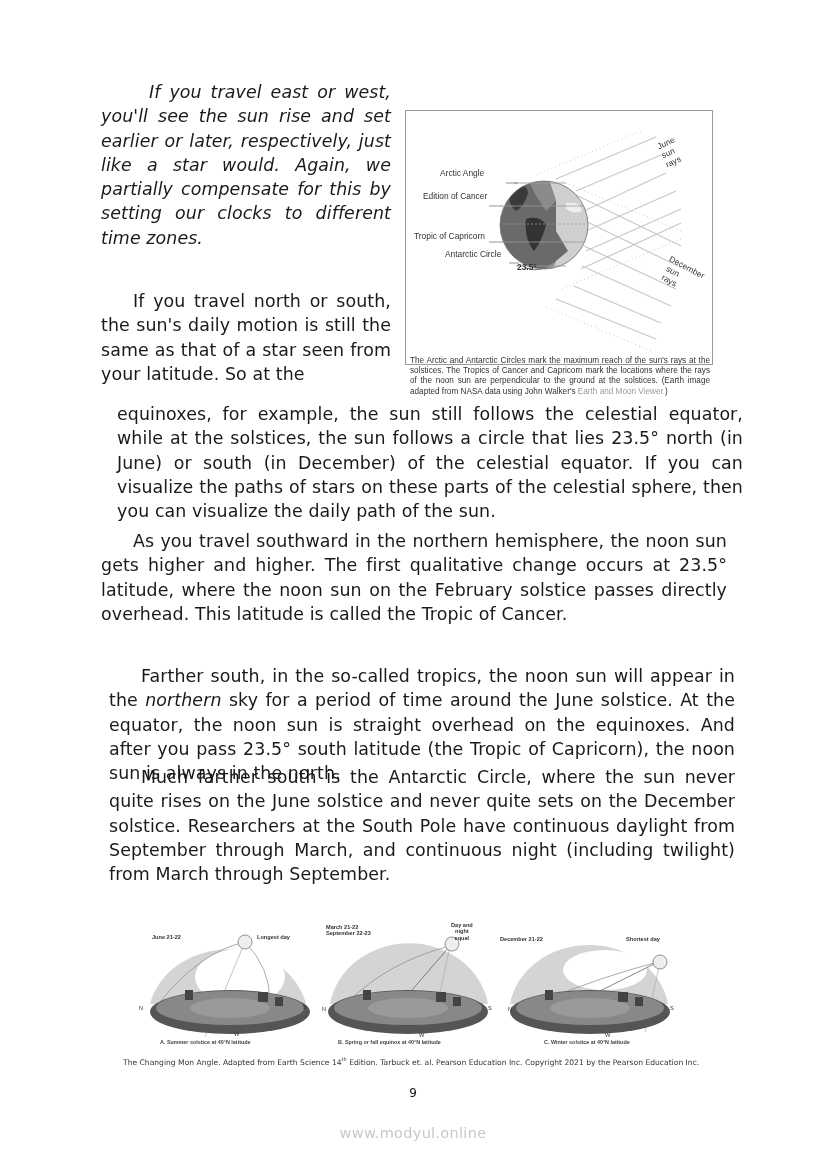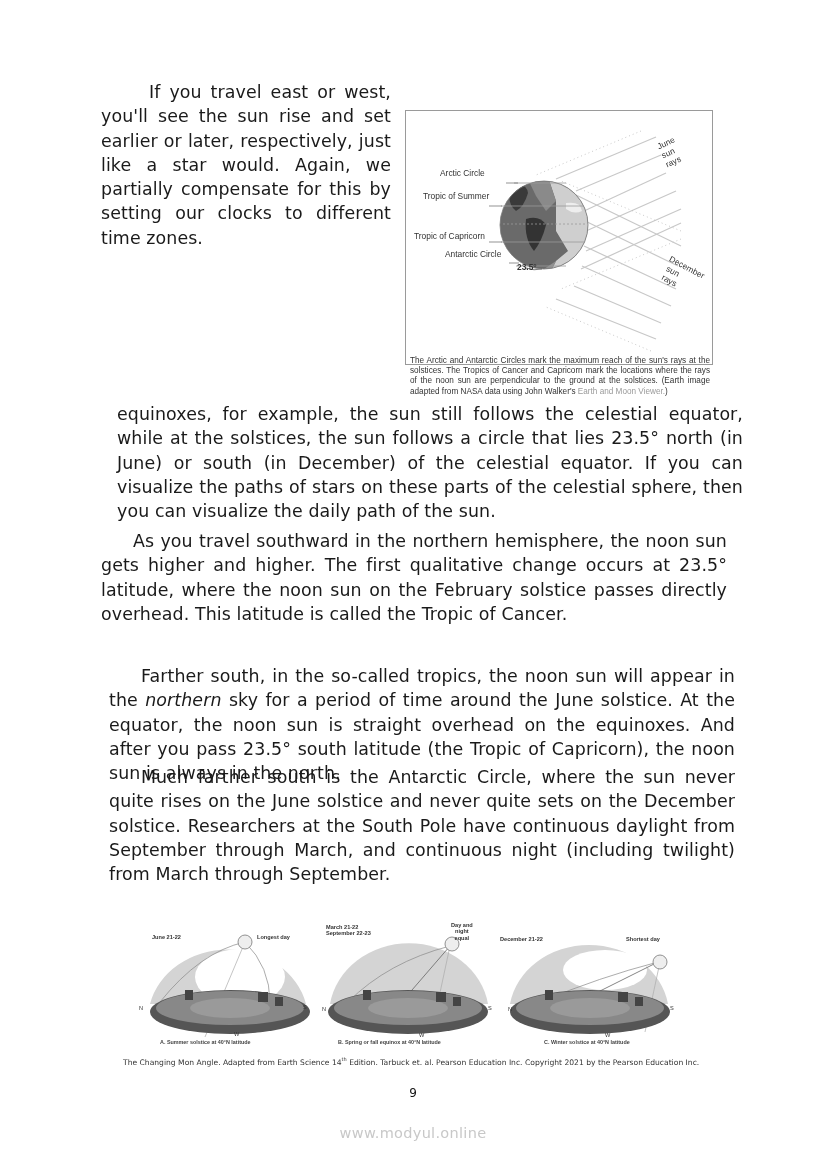--- a/index.html
+++ b/index.html
@@ -3,21 +3,21 @@
 <meta charset="utf-8">
 <style>
   html, body { margin:0; padding:0; background:#ffffff; }
   body { width:826px; height:1169px; position:relative; overflow:hidden;
          font-family:"DejaVu Sans", sans-serif; color:#1a1a1a; }
   .page { position:absolute; left:0; top:0; width:826px; height:1169px; }
   .txt { position:absolute; left:101px; width:626px; font-size:17.4px; line-height:24.3px;
          text-align:justify; letter-spacing:0.1px; }
   .narrow { width:290px; }
   .indent { text-indent:32px; }
-  .indent-big { text-indent:48px; }
+  .indent-big { text-indent:48px;font-style:italic; }
   .figure-box { position:absolute; left:405px; top:110px; width:308px; height:255px;
                 border:1px solid #9a9a9a; background:#fff; box-sizing:border-box; }
   .fig-caption { position:absolute; left:410px; top:316px; width:300px; font-family:"Liberation Sans", sans-serif;
                  font-size:8.2px; line-height:10.2px; color:#333; text-align:justify;margin-top:40px; }
   .fig-caption .faint { color:#9a9a9a; }
   .earth-label { position:absolute; font-family:"Liberation Sans", sans-serif; font-size:8.4px; color:#333; white-space:nowrap; }
   .rays-label { position:absolute; font-family:"Liberation Sans", sans-serif; font-size:8.4px; color:#333; }
   .bottom-fig { position:absolute; top:922px; width:180px; height:122px; }
   .sky-label { position:absolute; font-family:"Liberation Sans", sans-serif; font-size:5.6px; font-weight:bold; color:#333; line-height:6.4px; white-space:nowrap; }
   .sub-cap { position:absolute; font-family:"Liberation Sans", sans-serif; font-size:5.4px; font-weight:bold; color:#444; white-space:nowrap; }
@@ -25,20 +25,21 @@
   .pagenum { position:absolute; left:0; width:826px; top:1086px; text-align:center; font-size:12px; color:#111; }
   .watermark { position:absolute; left:0; width:826px; top:1125px; text-align:center; font-size:14.5px; color:#c8c8c8; letter-spacing:0.3px; }
 </style>
 </head>
 <body>
 
 <div class="page">
 
   <p class="txt narrow indent-big" style="top:80px;margin:0;">If you travel east or west, you'll see the sun rise and set earlier or later, respectively, just like a star would. Again, we partially compensate for this by setting our clocks to different time zones.</p>
 
+  <p class="txt narrow indent" style="top:289px;margin:0;">If you travel north or south, the sun's daily motion is still the same as that of a star seen from your latitude. So at the</p>
 
   <p class="txt" style="top:386px;margin:16px;">equinoxes, for example, the sun still follows the celestial equator, while at the solstices, the sun follows a circle that lies 23.5° north (in June) or south (in December) of the celestial equator. If you can visualize the paths of stars on these parts of the celestial sphere, then you can visualize the daily path of the sun.</p>
 
   <p class="txt indent" style="top:529px;margin:0;">As you travel southward in the northern hemisphere, the noon sun gets higher and higher. The first qualitative change occurs at 23.5° latitude, where the noon sun on the February solstice passes directly overhead. This latitude is called the Tropic of Cancer.</p>
 
   <p class="txt indent" style="top:656px;margin:8px;"><span>Farther south, in the so-called tropics, the noon sun will appear in the </span><em>northern</em><span> sky for a period of time around the June solstice. At the equator, the noon sun is straight overhead on the equinoxes. And after you pass 23.5° south latitude (the Tropic of Capricorn), the noon sun is always in the north.</span></p>
 
   <p class="txt indent" style="top:757px;margin:8px;">Much farther south is the Antarctic Circle, where the sun never quite rises on the June solstice and never quite sets on the December solstice. Researchers at the South Pole have continuous daylight from September through March, and continuous night (including twilight) from March through September.</p>
 
   <div class="figure-box">
@@ -96,22 +97,22 @@
 
       <g stroke="#666" stroke-width="0.7">
         <line x1="100" y1="72" x2="112" y2="72"></line>
         <line x1="83" y1="95" x2="96" y2="95"></line>
         <line x1="83" y1="131" x2="96" y2="131"></line>
         <line x1="103" y1="152" x2="113" y2="152"></line>
       </g>
 
       <path d="M120,157 Q128,160 136,158" fill="none" stroke="#444" stroke-width="0.7"></path>
     </svg>
-    <span class="earth-label" style="left:34px;top:57px;">Arctic Circle</span>
-    <span class="earth-label" style="left:17px;top:80px;">Tropic of Summer</span>
+    <span class="earth-label" style="left:34px;top:57px;">Arctic Angle</span>
+    <span class="earth-label" style="left:17px;top:80px;">Edition of Cancer</span>
     <span class="earth-label" style="left:8px;top:120px;">Tropic of Capricorn</span>
     <span class="earth-label" style="left:39px;top:138px;">Antarctic Circle</span>
     <span class="earth-label" style="left:111px;top:151px;font-weight:bold;">23.5°</span>
     <div class="rays-label" style="left:255px;top:26px;transform:rotate(-25deg);line-height:10px;">
       <div>June</div>
       <div>sun</div>
       <div>rays</div>
     </div>
     <div class="rays-label" style="left:257px;top:150px;transform:rotate(28deg);line-height:10px;">
       <div>December</div>

